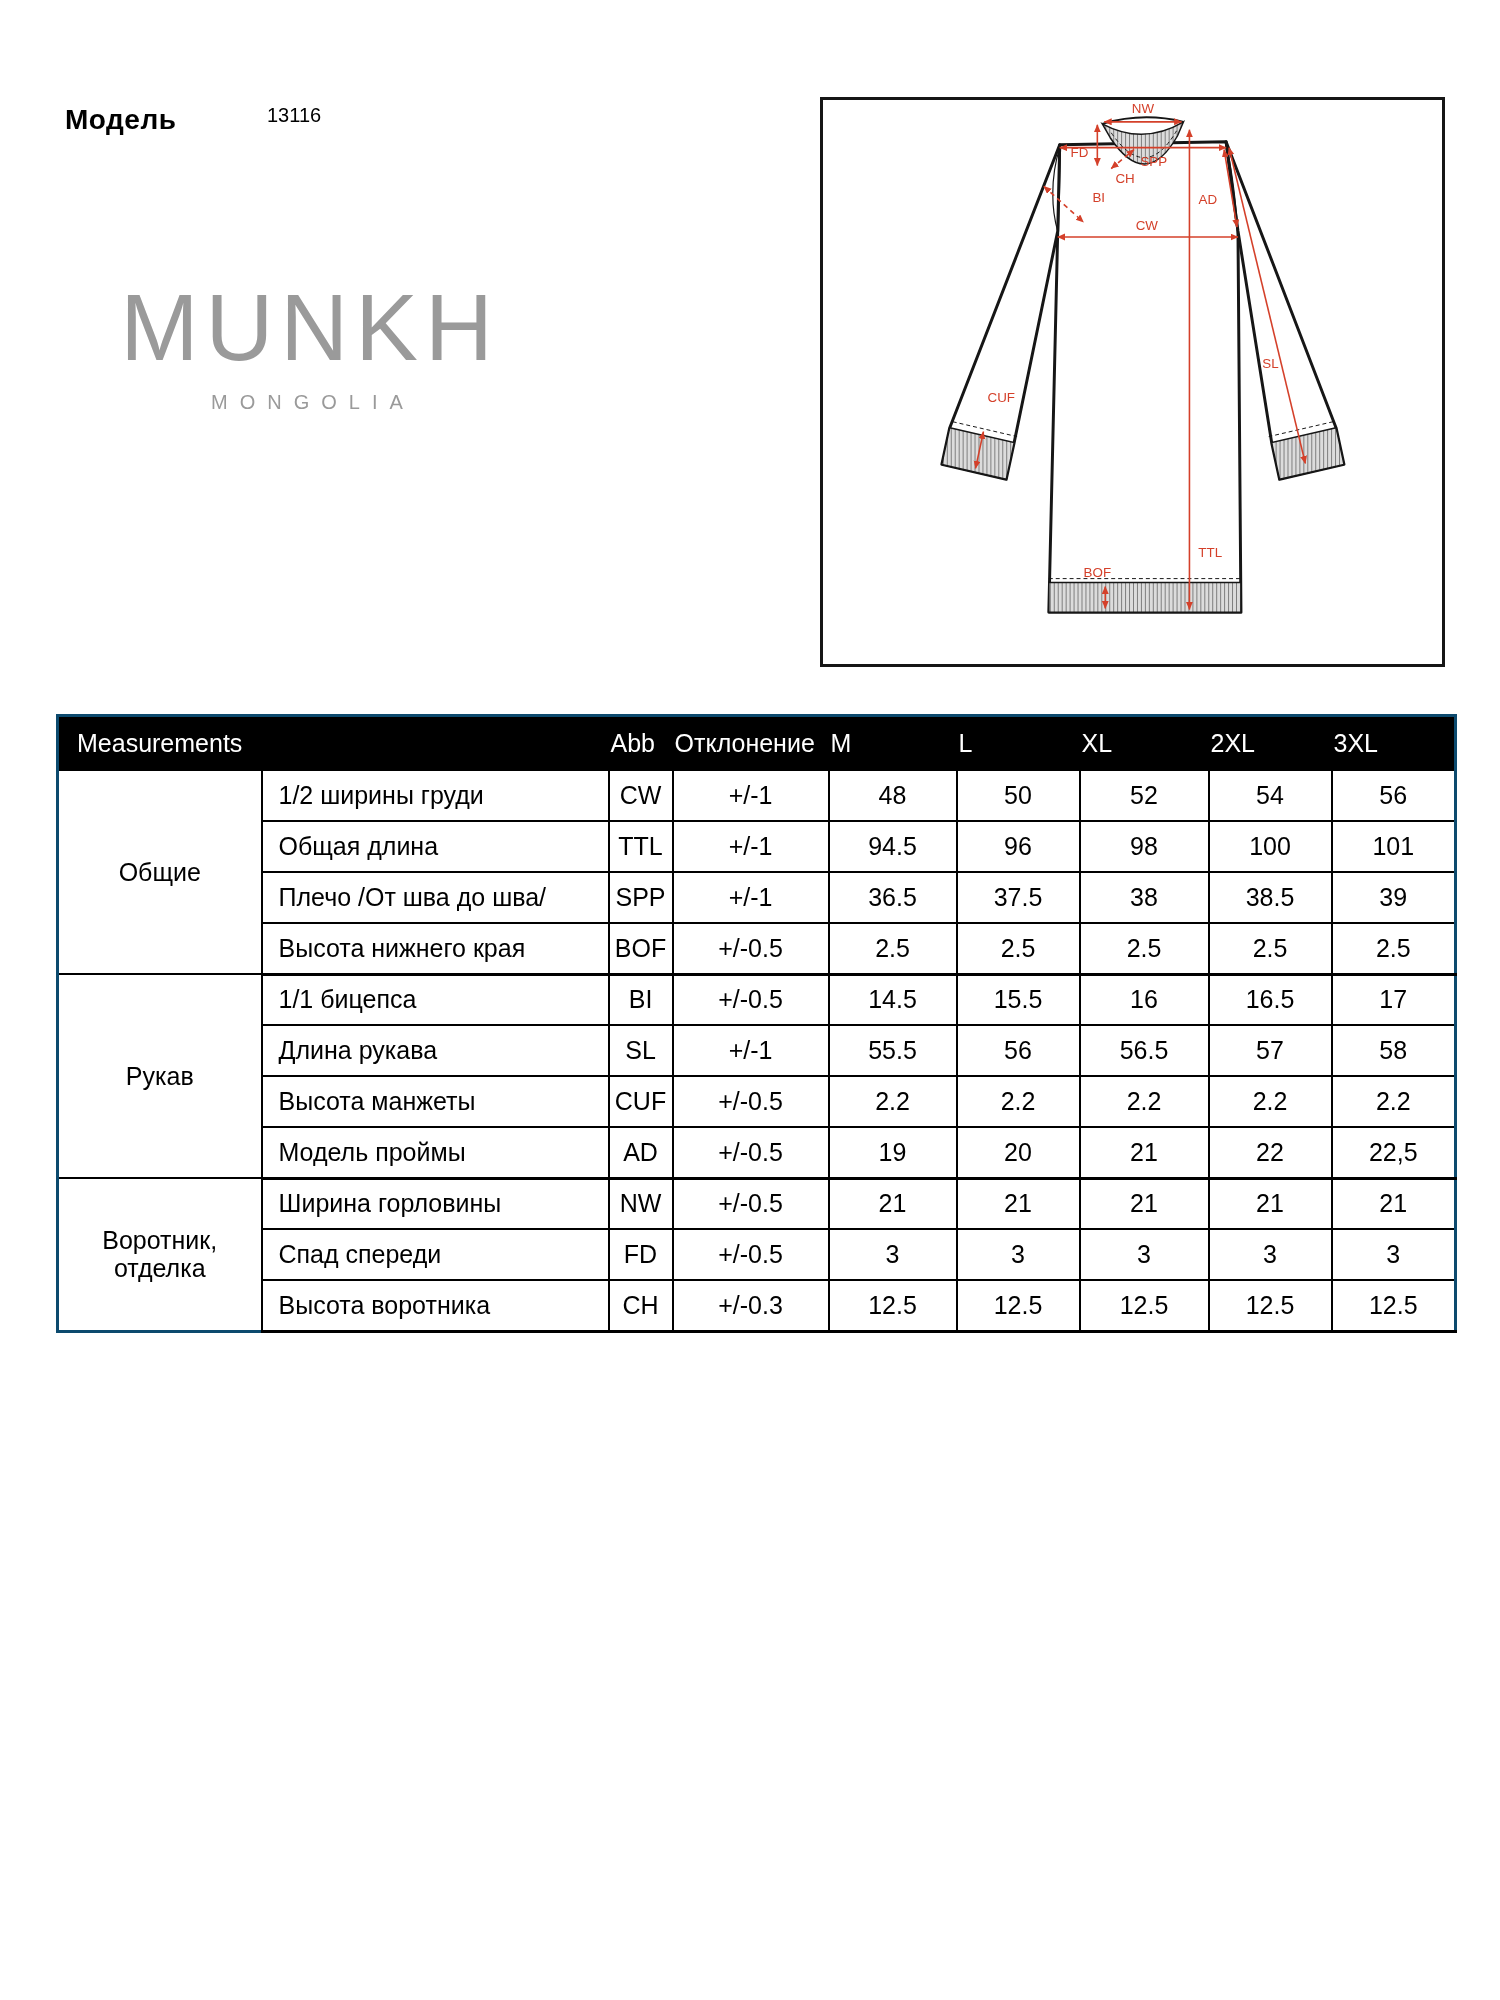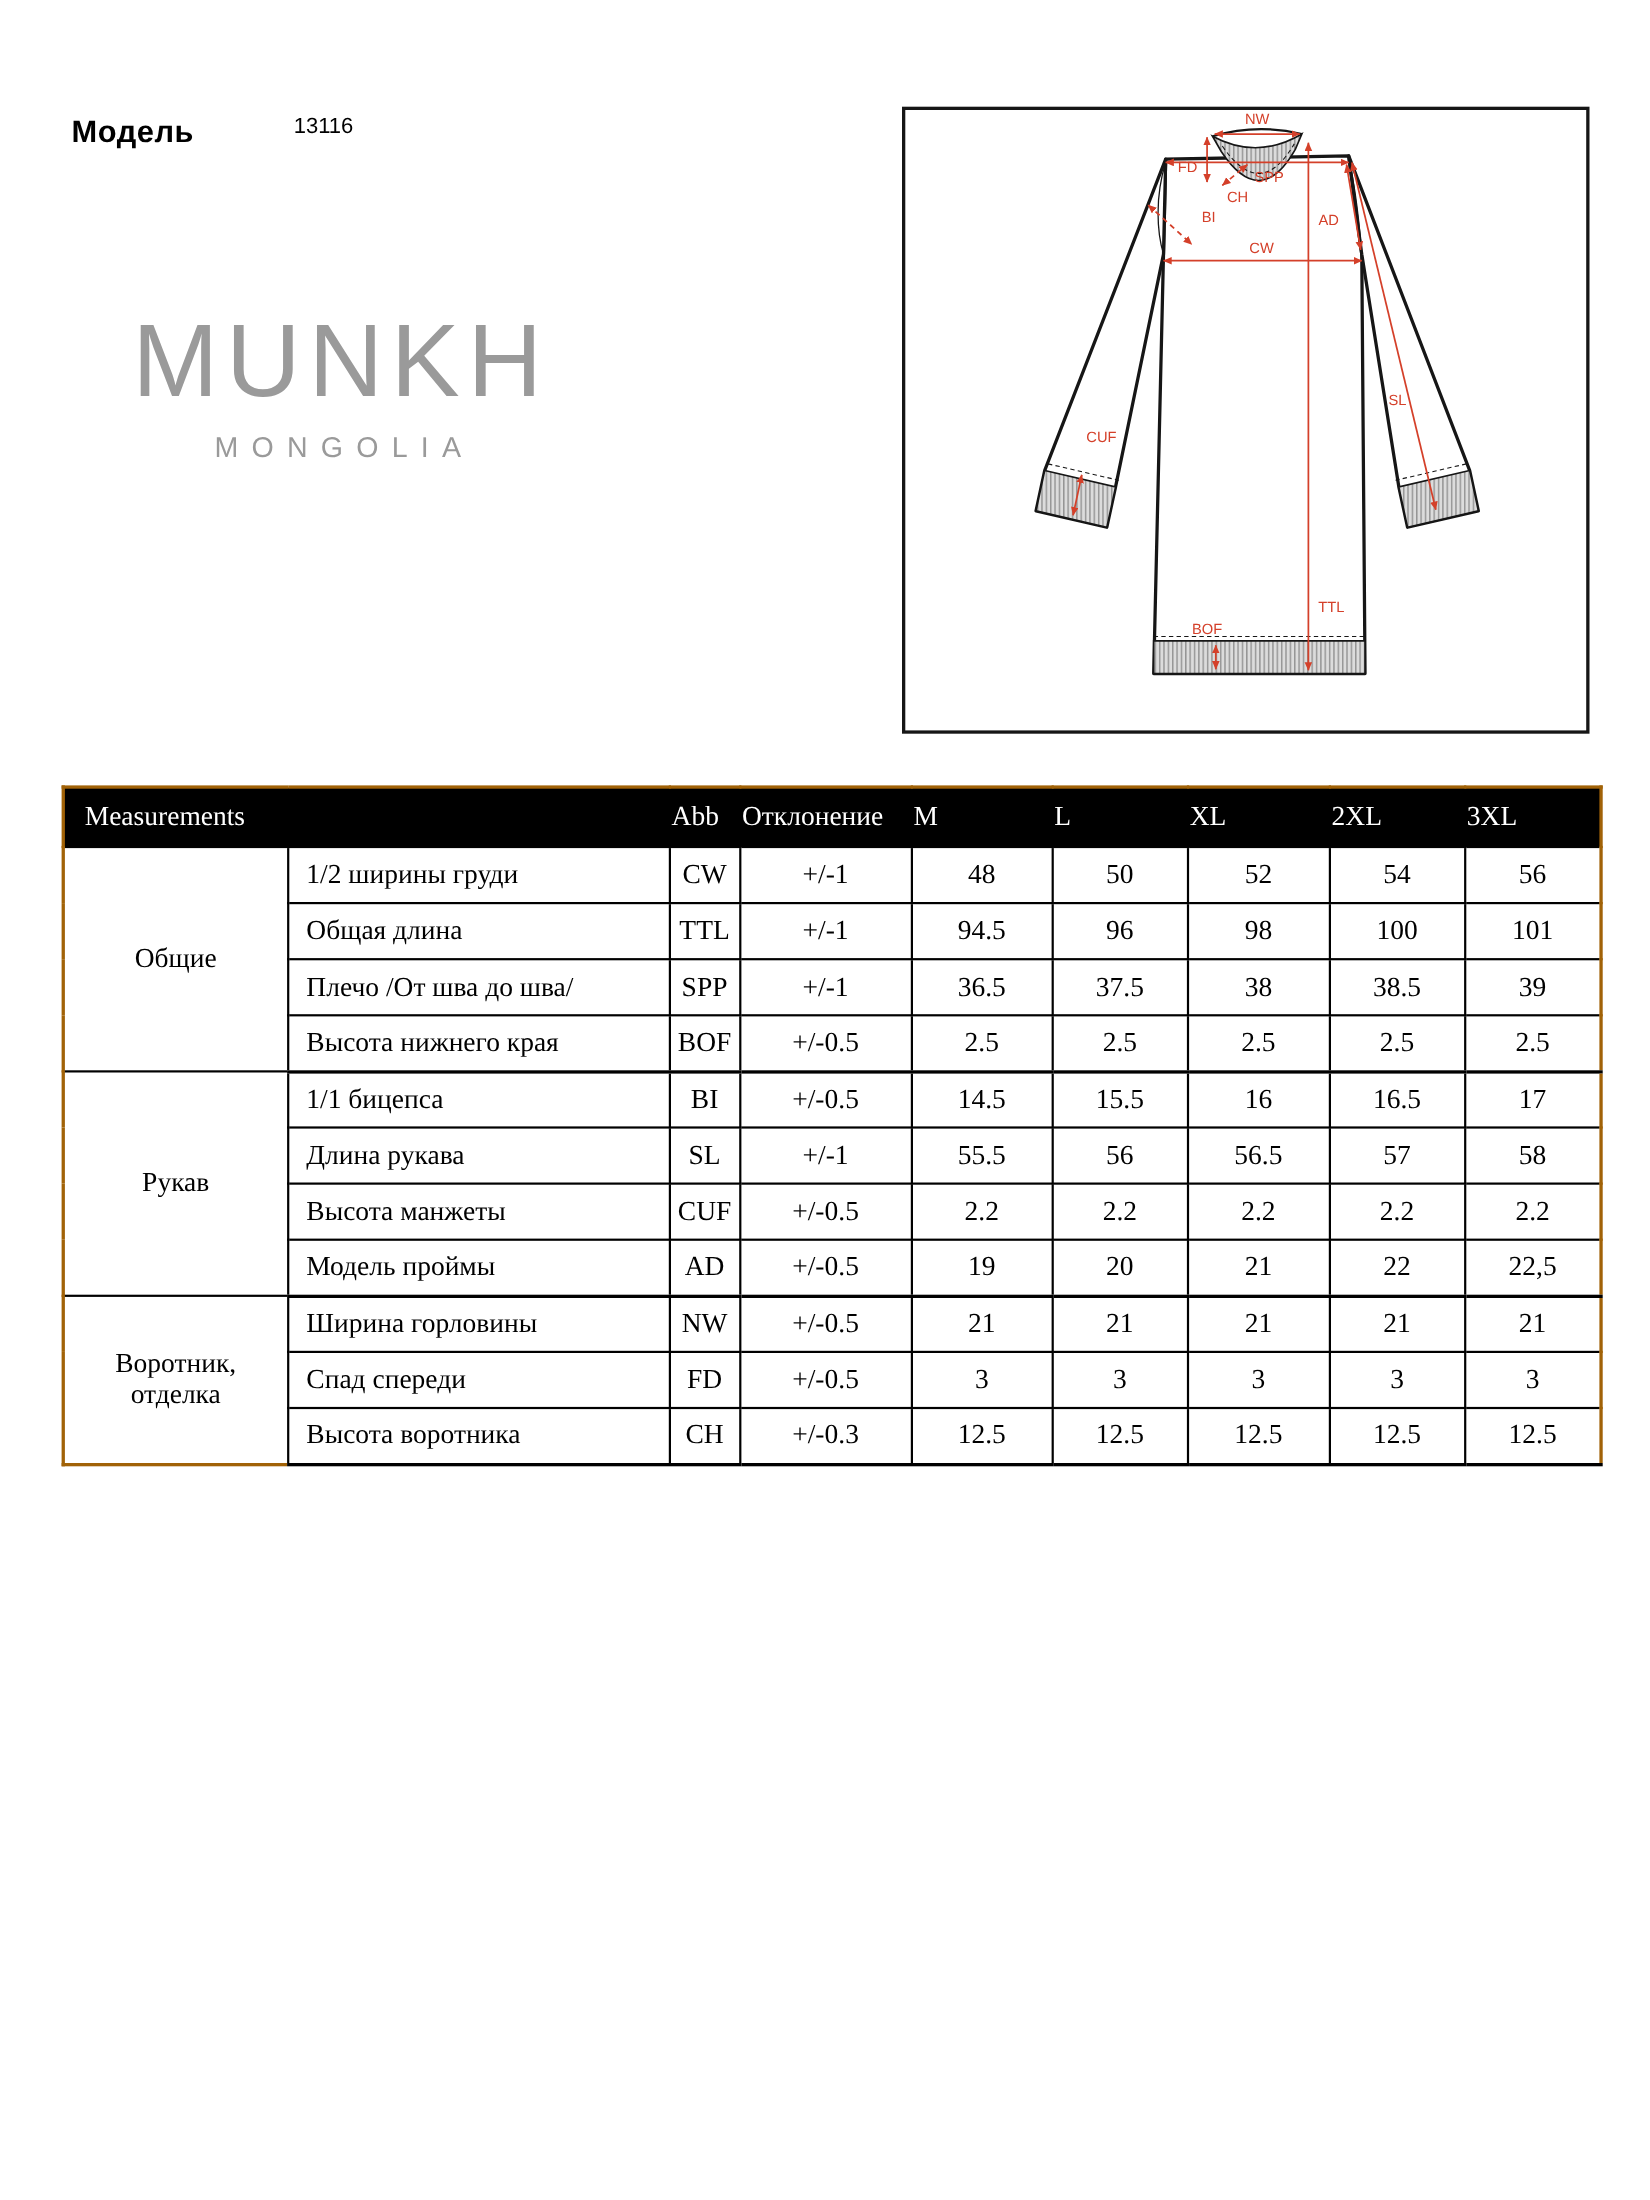--- a/index.html
+++ b/index.html
@@ -23,41 +23,41 @@
   
   .brand{
     position:absolute;left:110px;top:281px;width:400px;
     text-align:center;color:#9a9a9a;
   }
   .brand-name{
     font-size:94px;line-height:1;letter-spacing:7px;
     font-weight:400;
   }
   .brand-sub{
-    font-size:26px;letter-spacing:12px;margin-top:16px;margin-left:6px;
+    font-size:20px;letter-spacing:12px;margin-top:16px;margin-left:6px;
   }
   
   .diagram-box{
     position:absolute;left:820px;top:97px;
     width:625px;height:570px;
     border:3px solid #161616;
     box-sizing:border-box;
     background:#fff;
   }
   .diagram-box svg{display:block;width:100%;height:100%;}
   
   table.meas{
     position:absolute;left:56px;top:714px;
     width:1398px;
     border-collapse:collapse;
     table-layout:fixed;
     font-size:25px;
   }
   table.meas,table.meas th,table.meas td{border:2px solid #000;}
-  table.meas{border:3px solid #a16207;font-family:Liberation Serif, serif;}
+  table.meas{border:3px solid #0c4a6e;}
   table.meas th{
     background:#000;color:#fff;font-weight:normal;
     height:50px;text-align:left;border-color:#000;
   }
   table.meas th.h-meas{text-align:left;padding-left:18px;}
   table.meas td{
     height:51px;text-align:center;vertical-align:middle;
     background:#fff;padding:0 4px;box-sizing:border-box;
   }
   table.meas td.param{text-align:left;padding-left:16px;}

